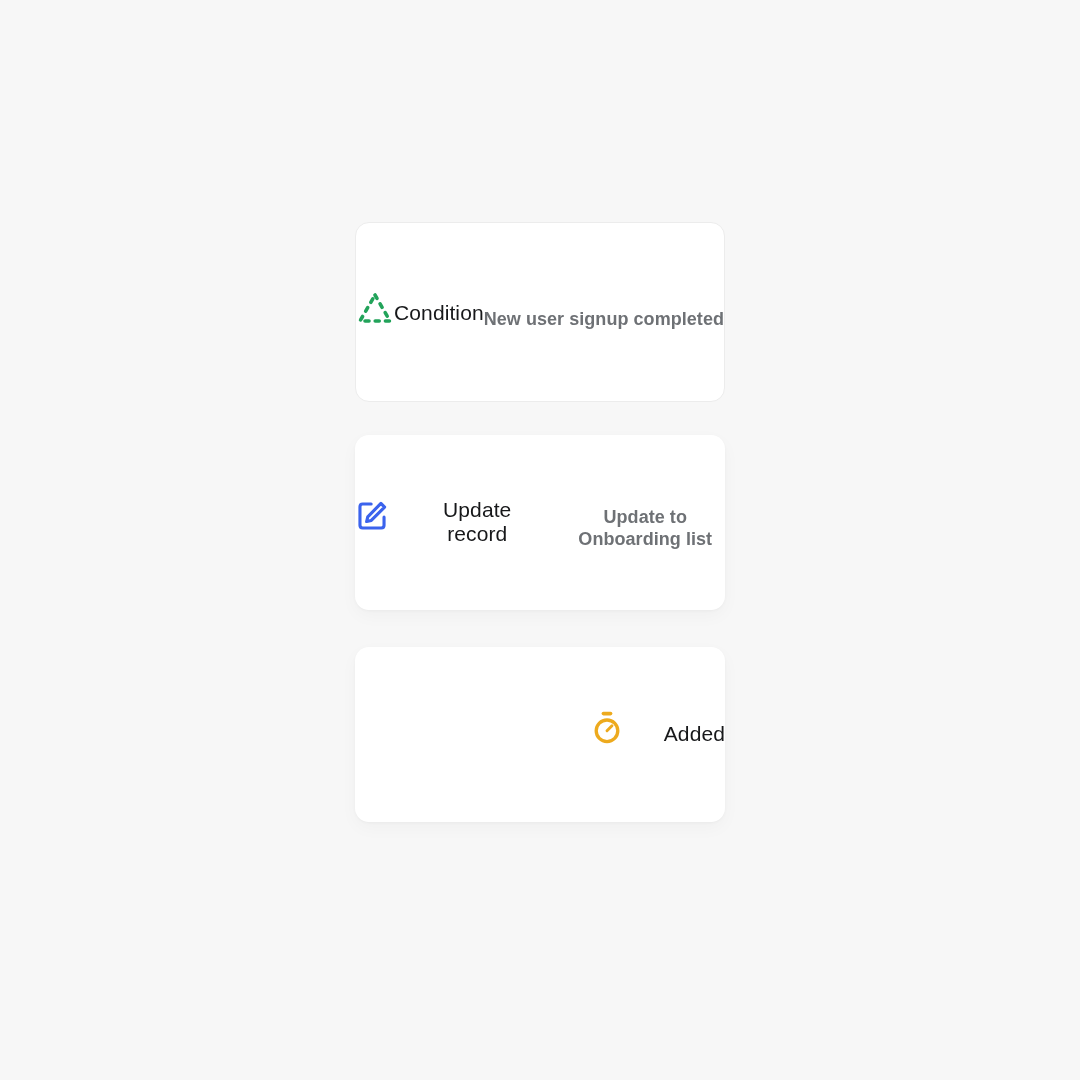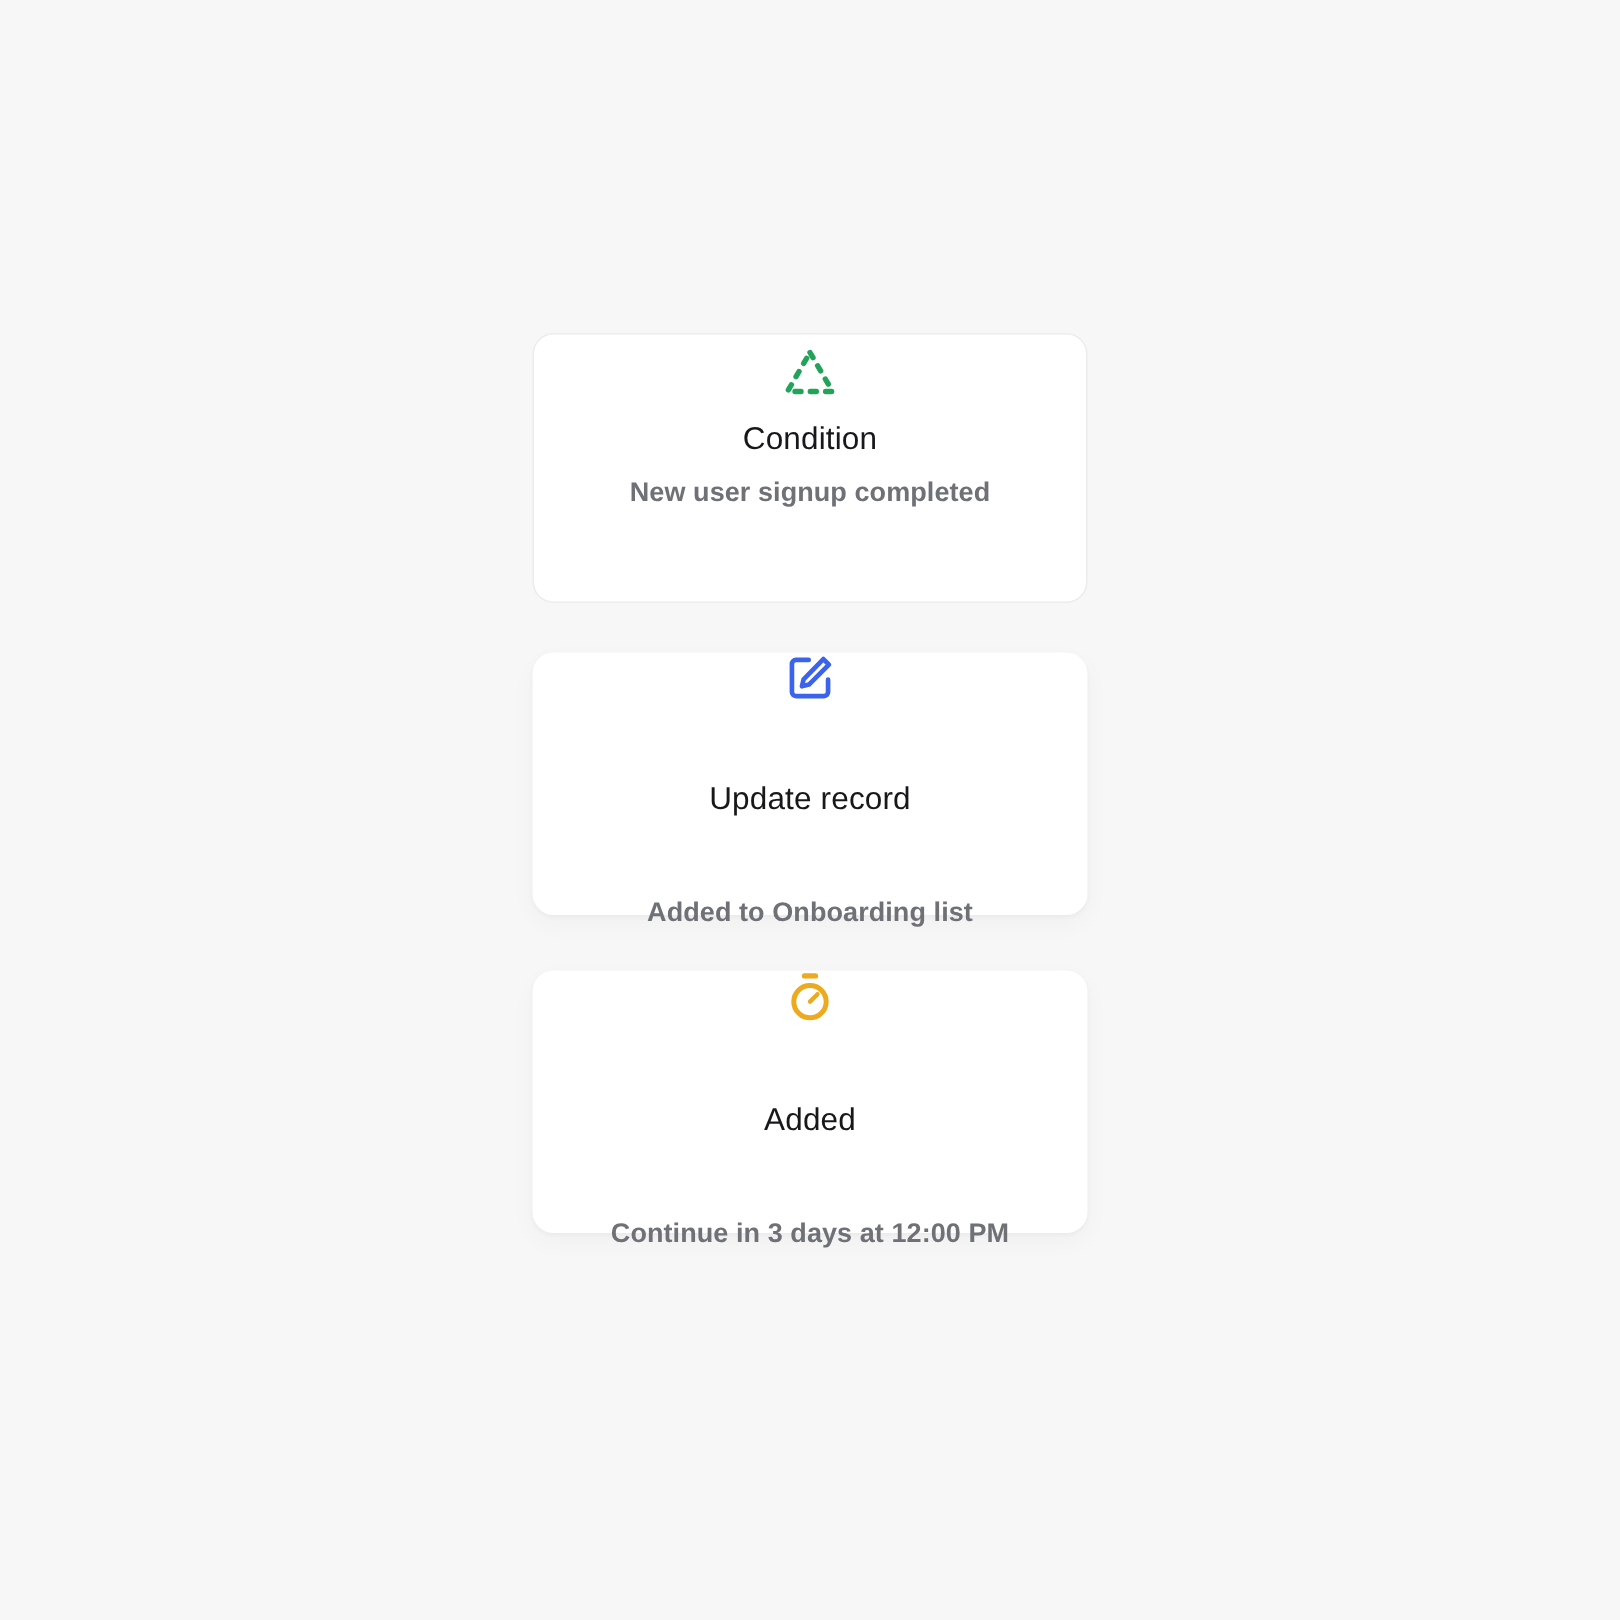--- a/index.html
+++ b/index.html
@@ -23,23 +23,23 @@
     display: flex;
     flex-direction: column;
     margin-top: 1px;
   }
 
   .card {
     background: #ffffff;
     border-radius: 14px;
     width: 370px;
     display: flex;
-    flex-direction: column;
+    flex-direction: row;
     align-items: center;
-    justify-content: flex-start;
+    justify-content: flex-end;
   }
 
   
   .card--bordered {
     border: 1px solid #ececec;
     height: 180px;
     padding-top: 4px;
   }
 
   
@@ -99,33 +99,32 @@
   <div class="gap-1"></div>
 
   <div class="card card--soft">
     <div class="card-icon">
       <svg width="34" height="34" viewBox="0 0 24 24" fill="none">
         <path d="M20.5 12.8V18.6C20.5 19.7 19.7 20.5 18.6 20.5H5.4C4.3 20.5 3.5 19.7 3.5 18.6V5.4C3.5 4.3 4.3 3.5 5.4 3.5H11.4" stroke="#3b63ed" stroke-width="2.2" stroke-linecap="round" stroke-linejoin="round"></path>
         <path d="M18.3 3.1 L20.9 5.7 L11.5 15.1 L8.2 15.9 L9 12.6 Z" stroke="#3b63ed" stroke-width="2.2" stroke-linecap="round" stroke-linejoin="round" fill="none"></path>
       </svg>
     </div>
     <div class="card-title">Update record</div>
-    <div class="card-subtitle">Added to Onboarding list</div>
+    <div class="card-subtitle">Update to Onboarding list</div>
   </div>
 
   <div class="gap-2"></div>
 
   <div class="card card--soft">
     <div class="card-icon">
       <svg width="34" height="36" viewBox="0 0 24 26" fill="none">
         <line x1="9.4" y1="2.6" x2="14.6" y2="2.6" stroke="#edaa1e" stroke-width="2.6" stroke-linecap="round"></line>
         <circle cx="12" cy="15" r="7.8" stroke="#edaa1e" stroke-width="2.4" fill="none"></circle>
         <path d="M12 15 L15.6 11.4" stroke="#edaa1e" stroke-width="2.1" stroke-linecap="round"></path>
       </svg>
     </div>
     <div class="card-title">Added</div>
-    <div class="card-subtitle">Continue in 3 days at 12:00 PM</div>
   </div>
 
   <div class="gap-3"></div>
 
 
 </div>
 
 </body></html>

